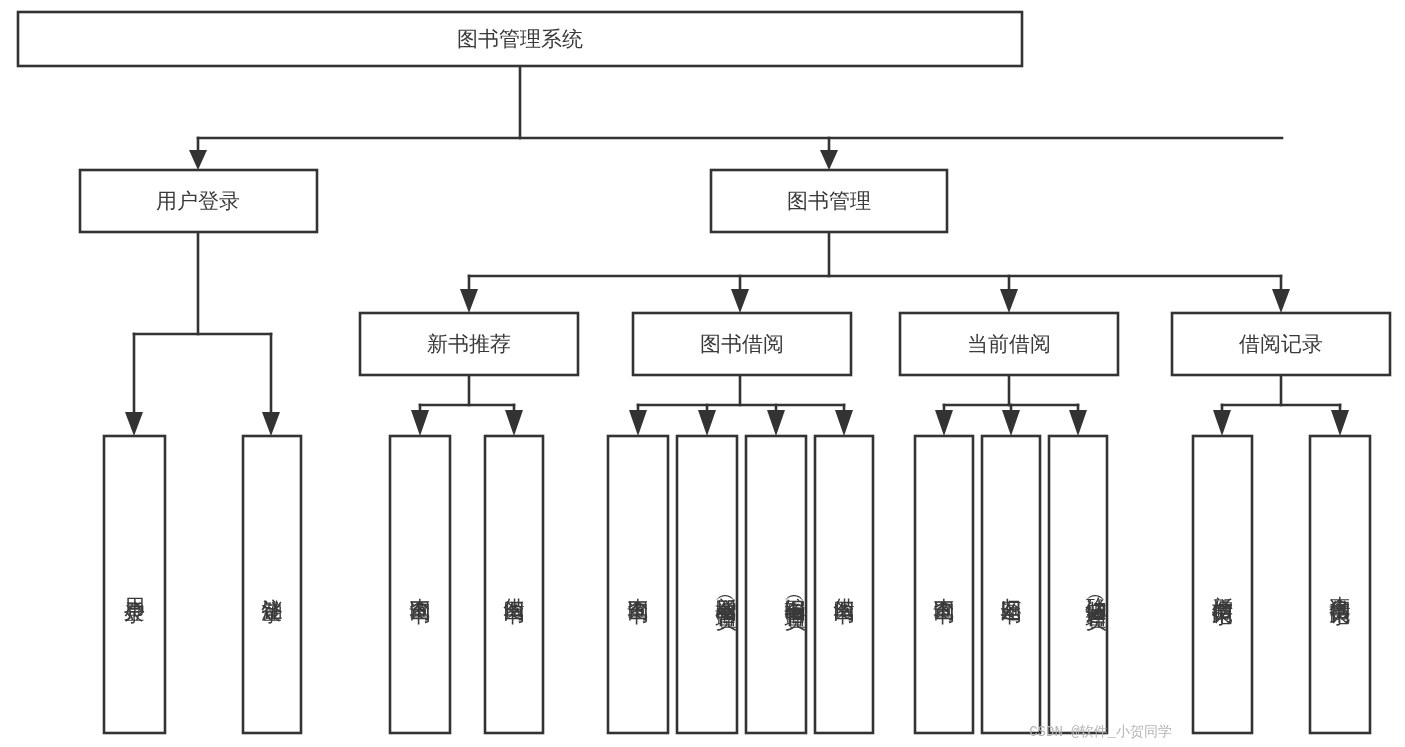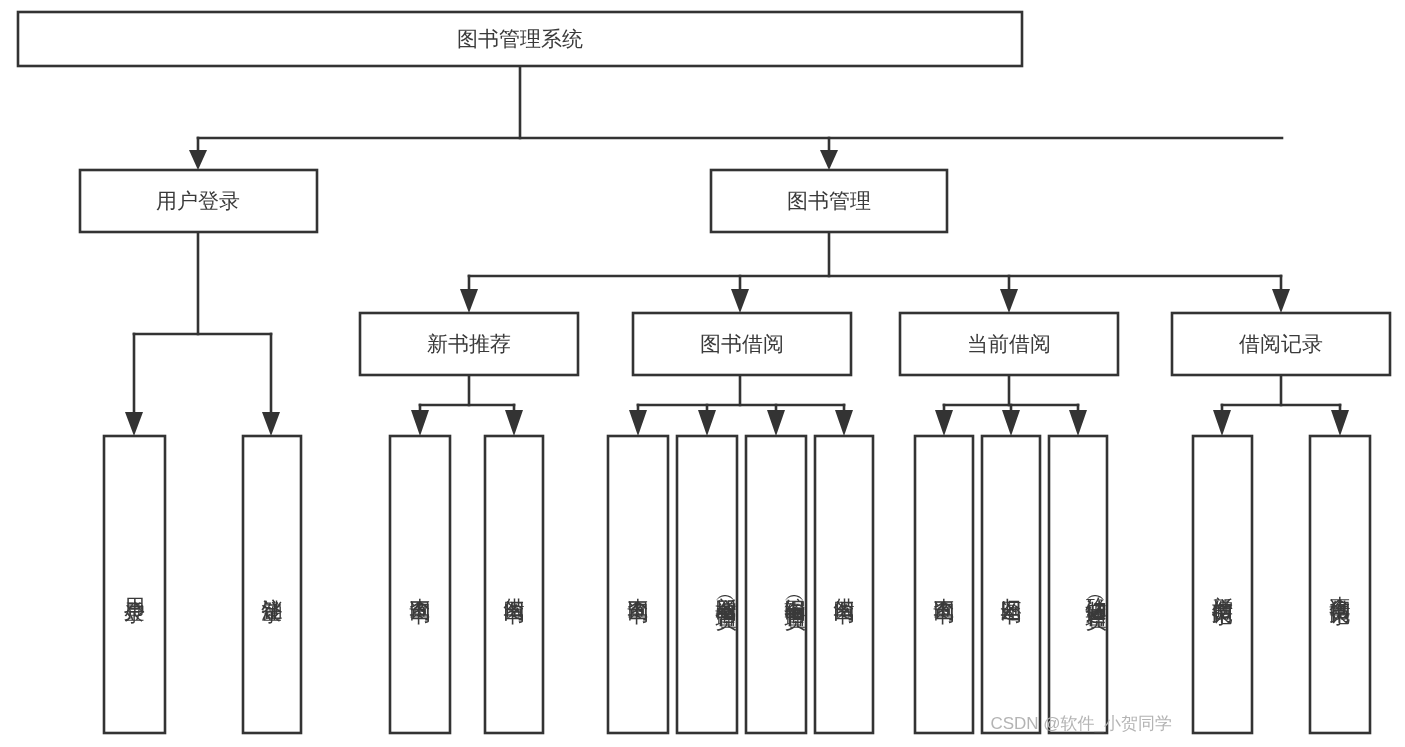--- a/index.html
+++ b/index.html
@@ -59,23 +59,23 @@
     display: flex;
     align-items: center;
     justify-content: center;
     white-space: nowrap;
     pointer-events: none;
     user-select: none;
   }
   .watermark {
     position: absolute;
     right: 8px;
-    bottom: 12px;
-    font-family: Liberation Sans, sans-serif;
-    font-size: 17px;
+    bottom: 6px;
+    font-family: Liberation Mono, monospace;
+    font-size: 14px;
     color: #b4b4b4;
     white-space: nowrap;
     user-select: none;
   }
 </style>
 </head>
 <body>
 
 <div id="diagram-root">
 

